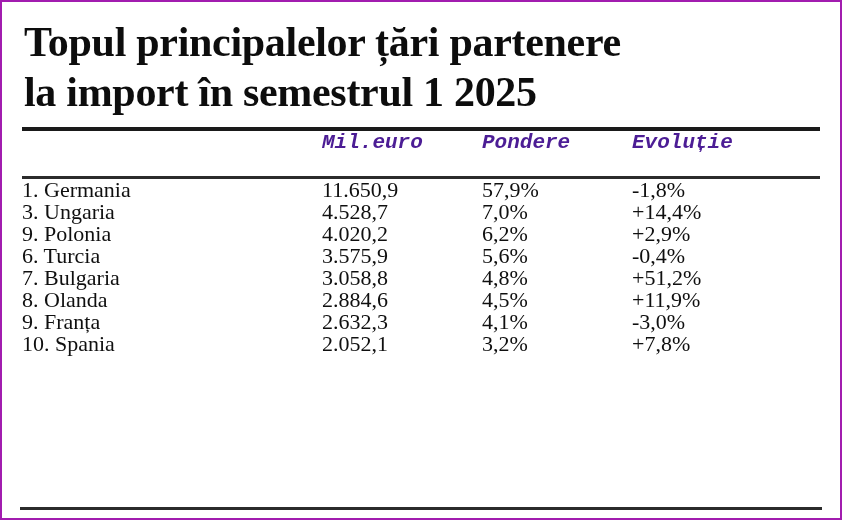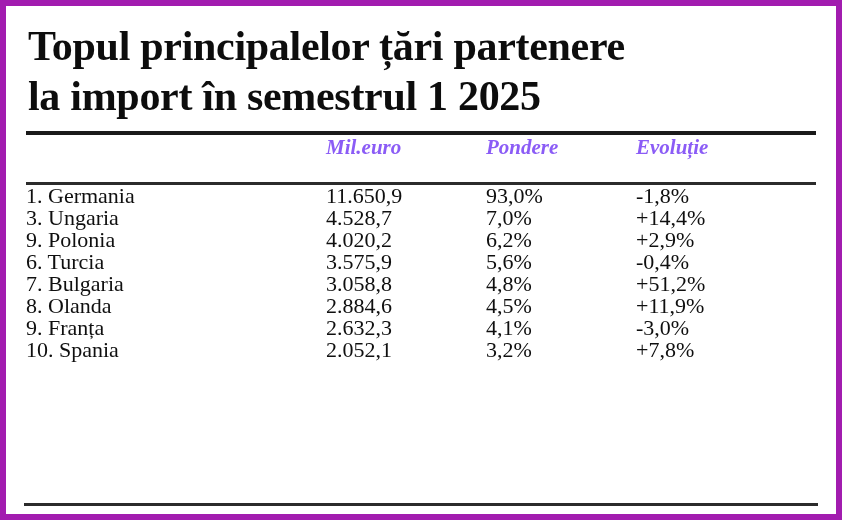--- a/index.html
+++ b/index.html
@@ -13,21 +13,21 @@
     font-family: "Liberation Serif", serif;
     color: #111111;
     overflow: hidden;
   }
   .page {
     position: relative;
     box-sizing: border-box;
     width: 842px;
     height: 520px;
     background: #ffffff;
-    border: 6px solid #a21caf;
+    border: 2px solid #a21caf;
     padding: 10px 18px 10px 18px;
   }
   .title {
     font-family: "Liberation Serif", serif;
     font-weight: bold;
     font-size: 42px;
     line-height: 1.18;
     letter-spacing: -0.3px;
     color: #0d0d0d;
     margin: 6px 0 0 4px;
@@ -53,23 +53,24 @@
   }
   .col-name  { width: 300px; }
   .col-value { width: 160px; }
   .col-share { width: 150px; }
   .col-evol  { width: auto; }
 
   thead th {
     font-style: italic;
     font-weight: bold;
     font-size: 21px;
-    color: #8b5cf6;
+    color: #4c1d95;
     padding-top: 26px;
     padding-bottom: 6px;
+    font-family: Liberation Mono, monospace;
   }
   thead th.head-name { }
   .head-rule td {
     padding: 0;
   }
   .rule-line {
     height: 3px;
     background: #2b2b2b;
     margin-top: 4px;
     margin-bottom: 0;
@@ -124,21 +125,21 @@
       </thead>
       <tbody>
         <tr class="head-rule">
           <td colspan="4">
               <div class="rule-line"></div>
             </td>
         </tr>
         <tr>
           <td>1. Germania</td>
           <td>11.650,9</td>
-          <td>93,0%</td>
+          <td>57,9%</td>
           <td>-1,8%</td>
         </tr>
         <tr>
           <td>3. Ungaria</td>
           <td>4.528,7</td>
           <td>7,0%</td>
           <td>+14,4%</td>
         </tr>
         <tr>
           <td>9. Polonia</td>

